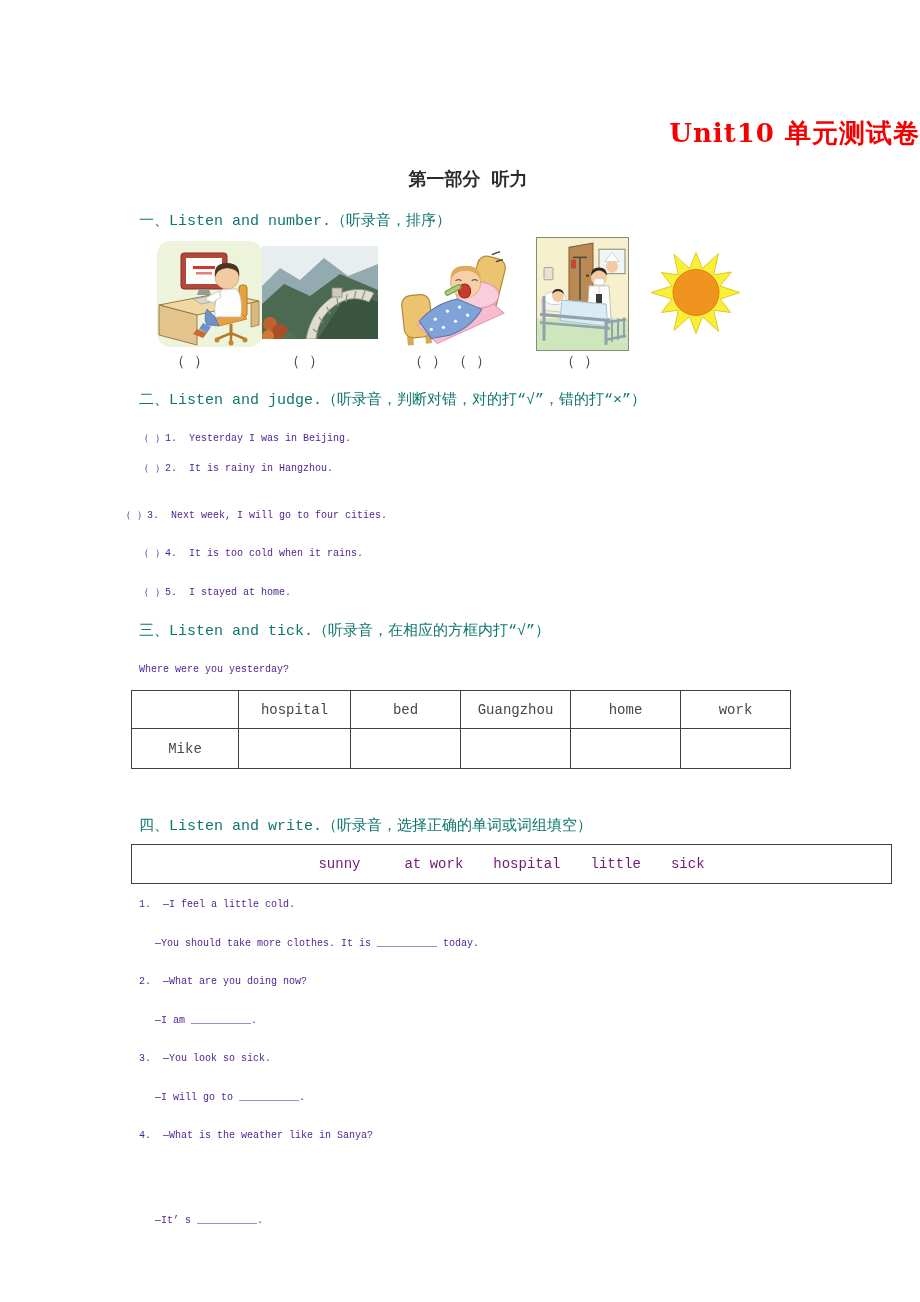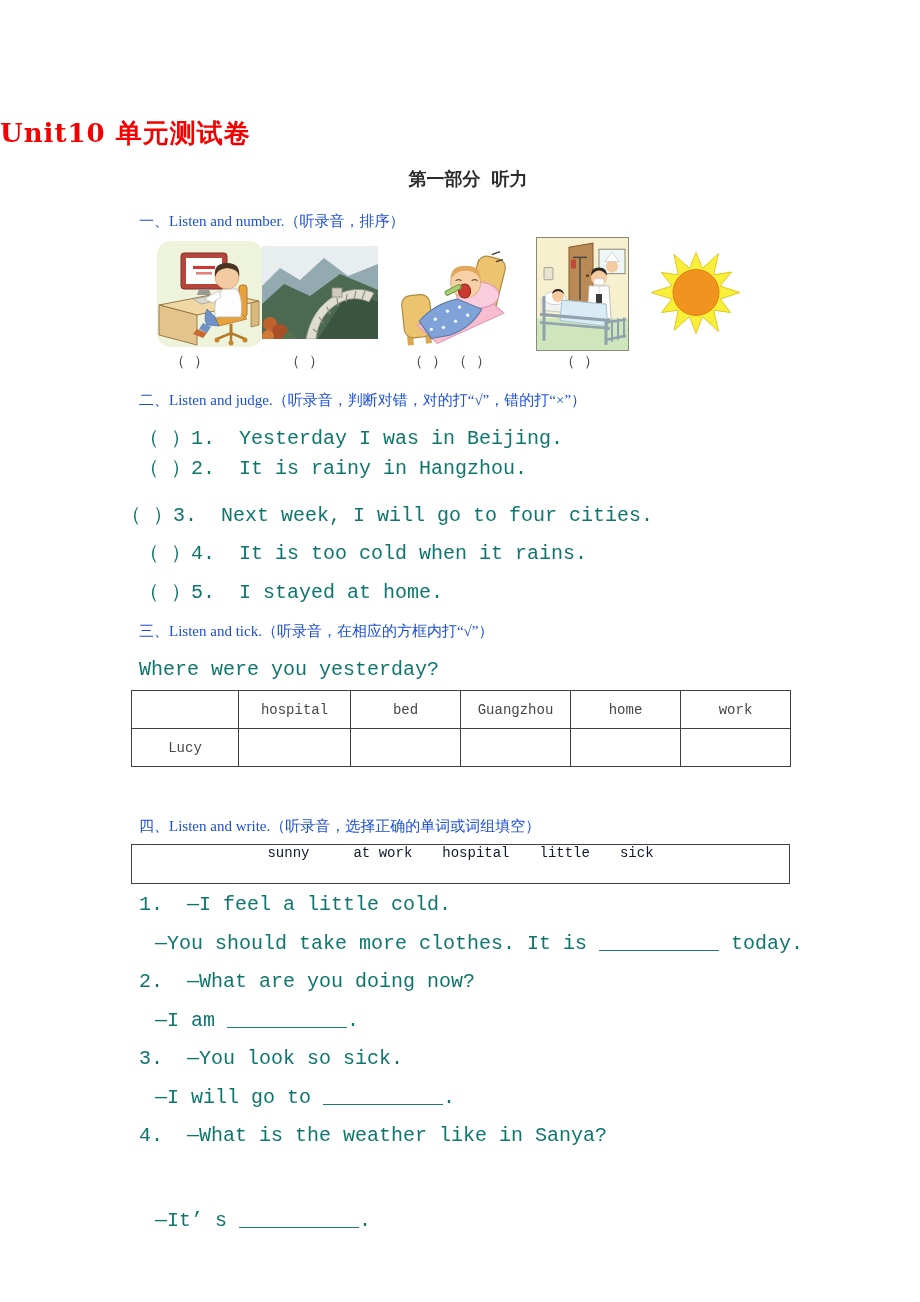--- a/index.html
+++ b/index.html
@@ -4,49 +4,49 @@
 <style>
   * { margin:0; padding:0; box-sizing:border-box; }
   html,body { background:#ffffff; }
   body {
     width:920px; height:1302px; position:relative; overflow:hidden;
     font-family:"Liberation Mono","DejaVu Sans Mono",monospace;
     color:#3a3a3a;
   }
   .abs { position:absolute; }
   .doc-title {
-    top:118px; left:0; width:920px; text-align:left;
+    top:118px; left:0; width:920px; text-align:right;
     font-family:"DejaVu Serif","Liberation Serif",serif;
     font-weight:bold; font-size:26px; line-height:30px;
     color:#f40000; letter-spacing:1px; white-space:pre;
   }
   .part-heading {
     top:170px; left:0; width:920px; text-align:center;
     font-size:18px; line-height:20px; font-weight:bold; color:#2b2b2b;
     white-space:pre;
     padding-left:16px;
   }
-  .s-heading { left:139px; font-size:15px; line-height:19px; color:#1d4ed8; white-space:pre;font-family:Liberation Serif, serif; }
-  .line { font-size:20px; line-height:18px; white-space:pre; color:#0f766e; }
+  .s-heading { left:139px; font-size:15px; line-height:19px; color:#0f766e; white-space:pre; }
+  .line { font-size:10px; line-height:18px; white-space:pre; color:#4c1d95; }
   .paren { font-size:15px; color:#474747; white-space:pre; }
   .pic { overflow:hidden; }
   .pic svg { display:block; width:100%; height:100%; }
   table.tick-table {
     left:131px; top:690px; width:659px;
     border-collapse:collapse; table-layout:fixed;
   }
   table.tick-table td {
     border:1px solid #3f3f3f; text-align:center; vertical-align:middle;
     font-size:14px; color:#474747; white-space:pre;
   }
   .word-box {
-    left:131px; top:844px; width:659px; height:40px;
+    left:131px; top:844px; width:761px; height:40px;
     border:1px solid #3f3f3f;
-    display:flex; align-items:flex-start; justify-content:center; gap:30px;
-    font-size:14px; color:#0f172a;
+    display:flex; align-items:center; justify-content:center; gap:30px;
+    font-size:14px; color:#701a75;
   }
   .word-box span { white-space:pre; }
   .word-box span:first-child { margin-right:14px; }
 </style>
 </head>
 <body>
 
 <div class="abs doc-title">Unit10 单元测试卷</div>
 <div class="abs part-heading">第一部分 听力</div>
 
@@ -196,22 +196,22 @@
   </colgroup>
   <tbody>
       <tr style="height:38px">
     <td></td>
     <td>hospital</td>
     <td>bed</td>
     <td>Guangzhou</td>
     <td>home</td>
     <td>work</td>
   </tr>
-  <tr style="height:38px">
-    <td>Lucy</td>
+  <tr style="height:40px">
+    <td>Mike</td>
     <td></td>
     <td></td>
     <td></td>
     <td></td>
     <td></td>
   </tr>
 </tbody>
   </table>
 
 <div class="abs s-heading" style="top:817px">四、Listen and write.（听录音，选择正确的单词或词组填空）</div>

